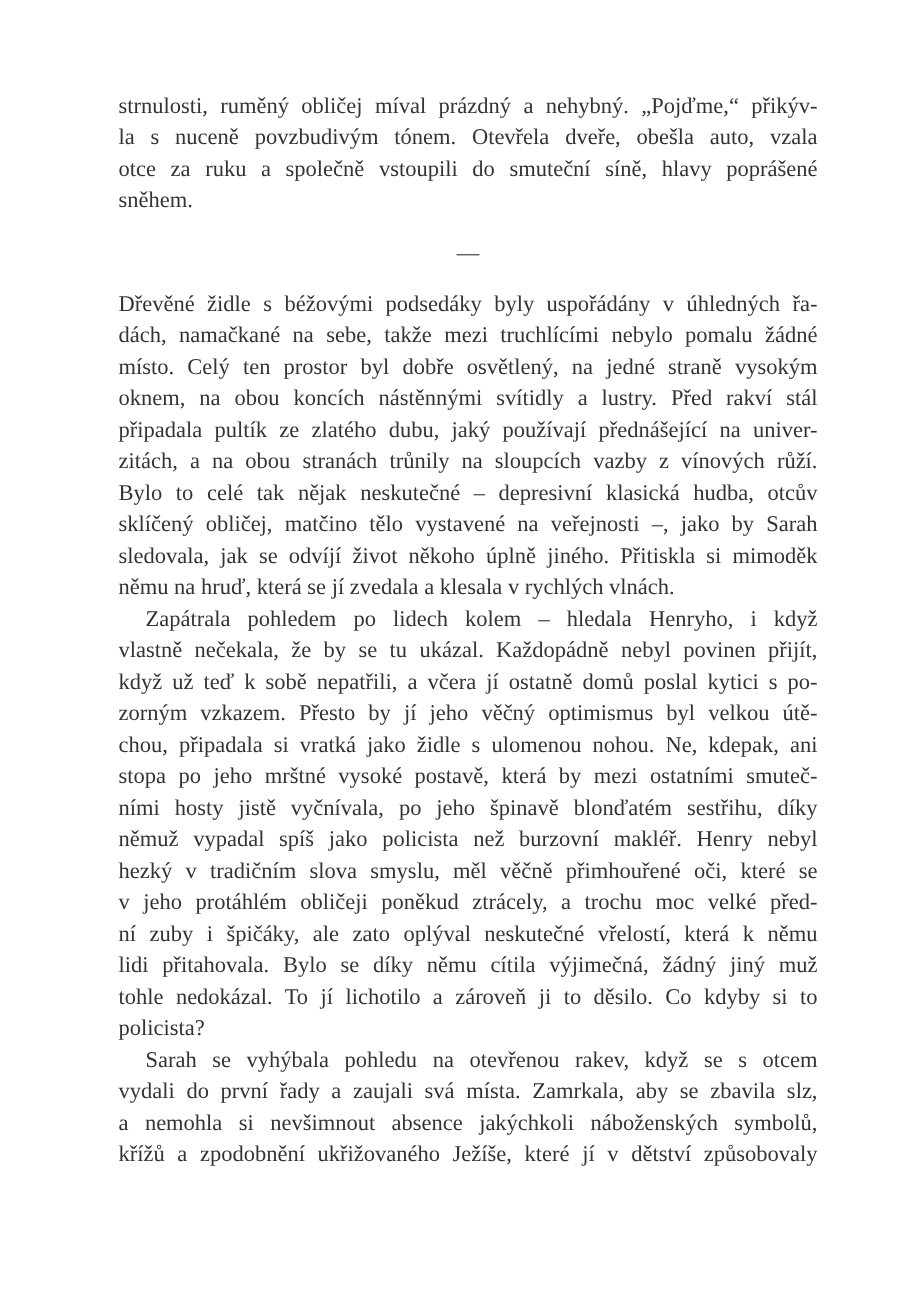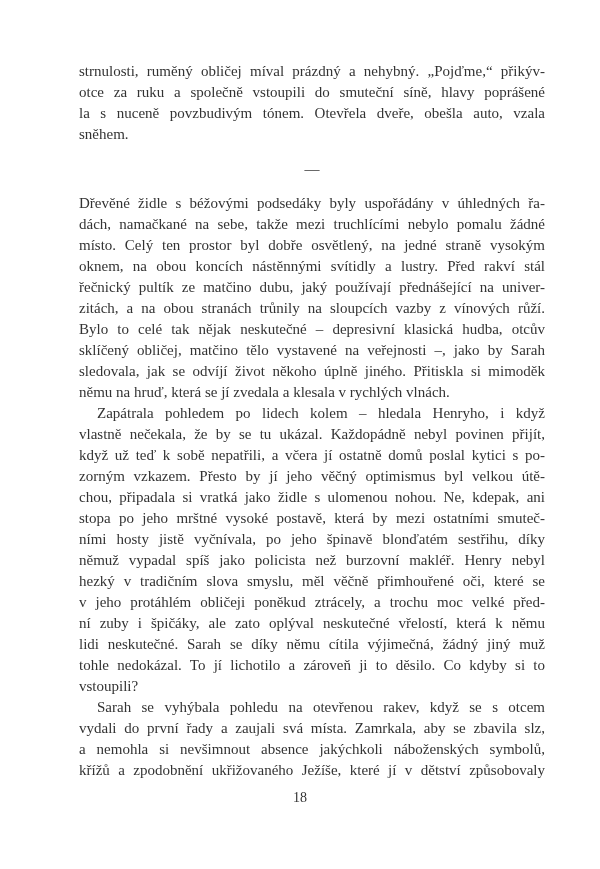--- a/index.html
+++ b/index.html
@@ -49,54 +49,53 @@
     font-size: 14px;
   }
 </style>
 </head>
 <body>
 
 <div class="page" style="--bg: #ffffff; --fg: #333333;">
   <div class="text-block">
       <div class="para">
         <div class="line">strnulosti, ruměný obličej míval prázdný a nehybný. „Pojďme,“ přikýv-</div>
+        <div class="line">la s nuceně povzbudivým tónem. Otevřela dveře, obešla auto, vzala</div>
         <div class="line">otce za ruku a společně vstoupili do smuteční síně, hlavy poprášené</div>
-        <div class="line">la s nuceně povzbudivým tónem. Otevřela dveře, obešla auto, vzala</div>
         <div class="line flush-left">sněhem.</div>
       </div>
       <div class="separator">—</div>
       <div class="para">
         <div class="line">Dřevěné židle s béžovými podsedáky byly uspořádány v úhledných řa-</div>
         <div class="line">dách, namačkané na sebe, takže mezi truchlícími nebylo pomalu žádné</div>
         <div class="line">místo. Celý ten prostor byl dobře osvětlený, na jedné straně vysokým</div>
         <div class="line">oknem, na obou koncích nástěnnými svítidly a lustry. Před rakví stál</div>
-        <div class="line">řečnický pultík ze matčino dubu, jaký používají přednášející na univer-</div>
+        <div class="line">připadala pultík ze zlatého dubu, jaký používají přednášející na univer-</div>
         <div class="line">zitách, a na obou stranách trůnily na sloupcích vazby z vínových růží.</div>
         <div class="line">Bylo to celé tak nějak neskutečné – depresivní klasická hudba, otcův</div>
         <div class="line">sklíčený obličej, matčino tělo vystavené na veřejnosti –, jako by Sarah</div>
         <div class="line">sledovala, jak se odvíjí život někoho úplně jiného. Přitiskla si mimoděk</div>
         <div class="line flush-left">němu na hruď, která se jí zvedala a klesala v rychlých vlnách.</div>
       </div>
       <div class="para indent">
         <div class="line">Zapátrala pohledem po lidech kolem – hledala Henryho, i když</div>
         <div class="line">vlastně nečekala, že by se tu ukázal. Každopádně nebyl povinen přijít,</div>
         <div class="line">když už teď k sobě nepatřili, a včera jí ostatně domů poslal kytici s po-</div>
         <div class="line">zorným vzkazem. Přesto by jí jeho věčný optimismus byl velkou útě-</div>
         <div class="line">chou, připadala si vratká jako židle s ulomenou nohou. Ne, kdepak, ani</div>
         <div class="line">stopa po jeho mrštné vysoké postavě, která by mezi ostatními smuteč-</div>
         <div class="line">ními hosty jistě vyčnívala, po jeho špinavě blonďatém sestřihu, díky</div>
         <div class="line">němuž vypadal spíš jako policista než burzovní makléř. Henry nebyl</div>
         <div class="line">hezký v tradičním slova smyslu, měl věčně přimhouřené oči, které se</div>
         <div class="line">v jeho protáhlém obličeji poněkud ztrácely, a trochu moc velké před-</div>
         <div class="line">ní zuby i špičáky, ale zato oplýval neskutečné vřelostí, která k němu</div>
-        <div class="line">lidi neskutečné. Sarah se díky němu cítila výjimečná, žádný jiný muž</div>
+        <div class="line">lidi přitahovala. Bylo se díky němu cítila výjimečná, žádný jiný muž</div>
         <div class="line">tohle nedokázal. To jí lichotilo a zároveň ji to děsilo. Co kdyby si to</div>
-        <div class="line flush-left">vstoupili?</div>
+        <div class="line flush-left">policista?</div>
       </div>
       <div class="para indent">
         <div class="line">Sarah se vyhýbala pohledu na otevřenou rakev, když se s otcem</div>
         <div class="line">vydali do první řady a zaujali svá místa. Zamrkala, aby se zbavila slz,</div>
         <div class="line">a nemohla si nevšimnout absence jakýchkoli náboženských symbolů,</div>
         <div class="line">křížů a zpodobnění ukřižovaného Ježíše, které jí v dětství způsobovaly</div>
       </div>
     </div>
-  <div class="page-number">18</div>
 </div>
 
 </body></html>

